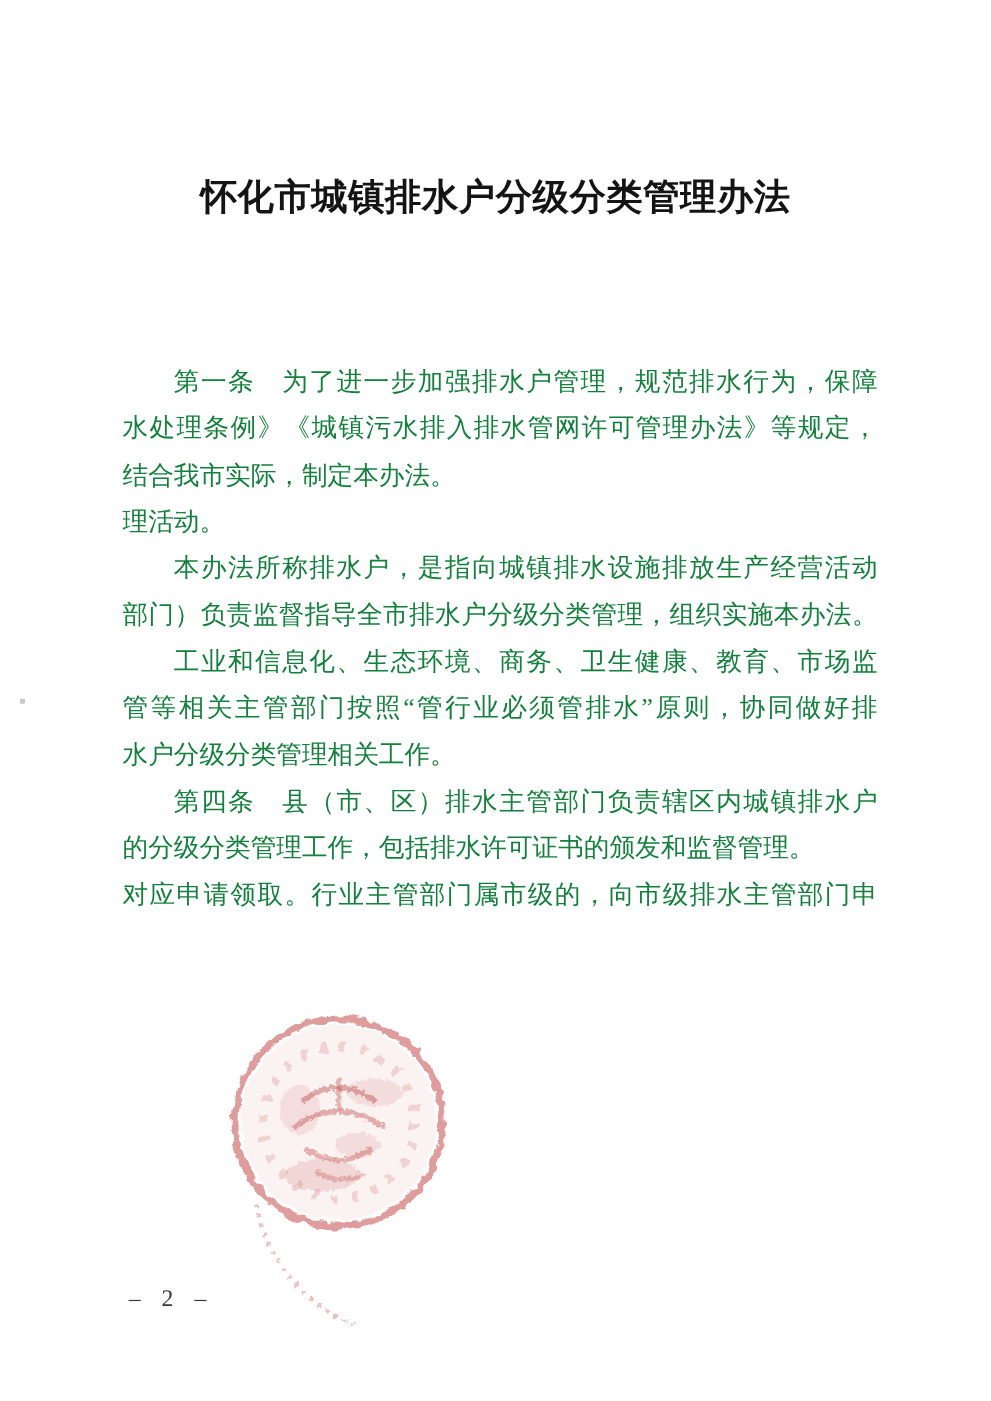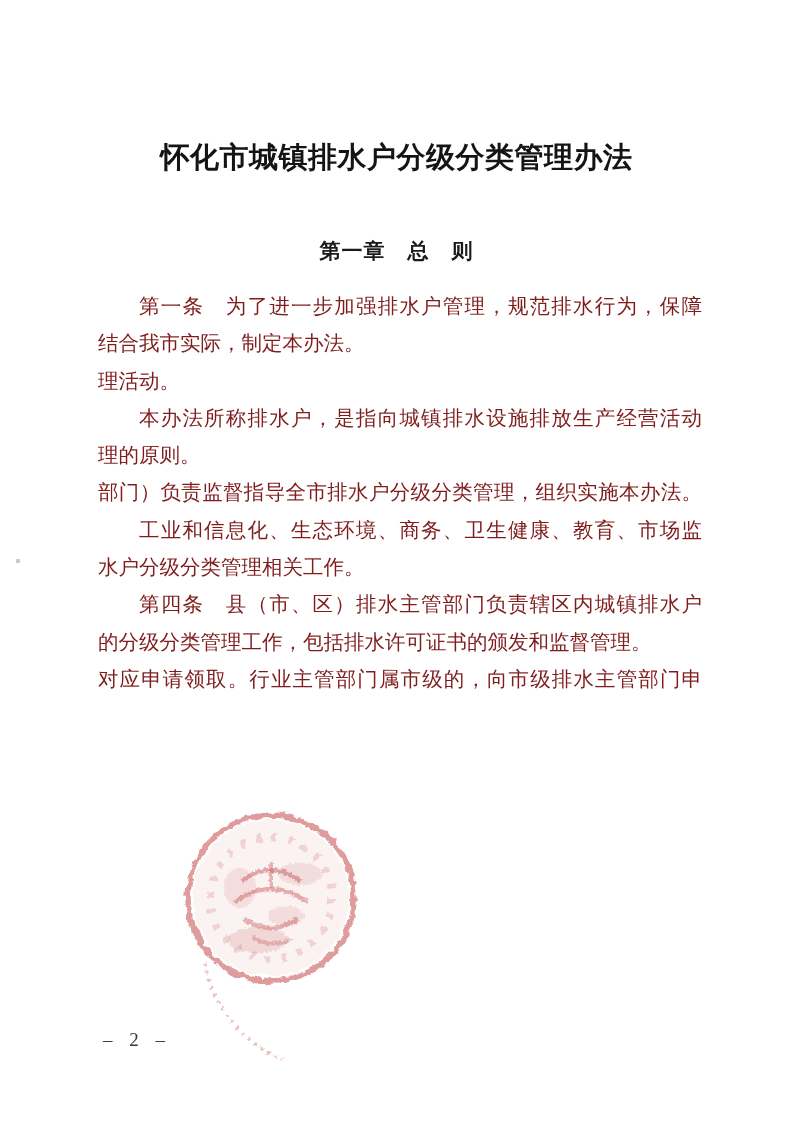--- a/index.html
+++ b/index.html
@@ -34,21 +34,21 @@
     font-size:21px;
     font-weight:bold;
     color:#1a1a1a;
     letter-spacing:1px;
   }
   .doc-body{
     position:absolute;
     top:288px;
     left:98px;
     width:604px;
-    color:#7f1d1d;
+    color:#15803d;
     font-size:20.5px;
   }
   .line{
     height:37.3px;
     line-height:37.3px;
     white-space:normal;
     overflow:visible;
   }
   .line.indent{ text-indent:2em; }
   .line.fill{
@@ -81,30 +81,30 @@
     border-radius:1px;
   }
 </style>
 </head>
 <body>
 
 <div class="page">
 
   <h1 class="doc-title">怀化市城镇排水户分级分类管理办法</h1>
 
-  <h2 class="chapter-heading">第一章　总　则</h2>
 
   <div class="doc-body">
     <div class="line indent fill">第一条　为了进一步加强排水户管理，规范排水行为，保障</div>
+    <div class="line fill">水处理条例》《城镇污水排入排水管网许可管理办法》等规定，</div>
     <div class="line">结合我市实际，制定本办法。</div>
     <div class="line">理活动。</div>
     <div class="line indent fill">本办法所称排水户，是指向城镇排水设施排放生产经营活动</div>
-    <div class="line">理的原则。</div>
     <div class="line fill">部门）负责监督指导全市排水户分级分类管理，组织实施本办法。</div>
     <div class="line indent fill">工业和信息化、生态环境、商务、卫生健康、教育、市场监</div>
+    <div class="line fill">管等相关主管部门按照“管行业必须管排水”原则，协同做好排</div>
     <div class="line">水户分级分类管理相关工作。</div>
     <div class="line indent fill">第四条　县（市、区）排水主管部门负责辖区内城镇排水户</div>
     <div class="line">的分级分类管理工作，包括排水许可证书的颁发和监督管理。</div>
     <div class="line fill">对应申请领取。行业主管部门属市级的，向市级排水主管部门申</div>
   </div>
 
   <div class="seal-wrap">
     <svg width="330" height="300" viewBox="0 0 330 300" xmlns="http://www.w3.org/2000/svg">
       <defs>
         <filter id="rough" x="-20%" y="-20%" width="140%" height="140%">

